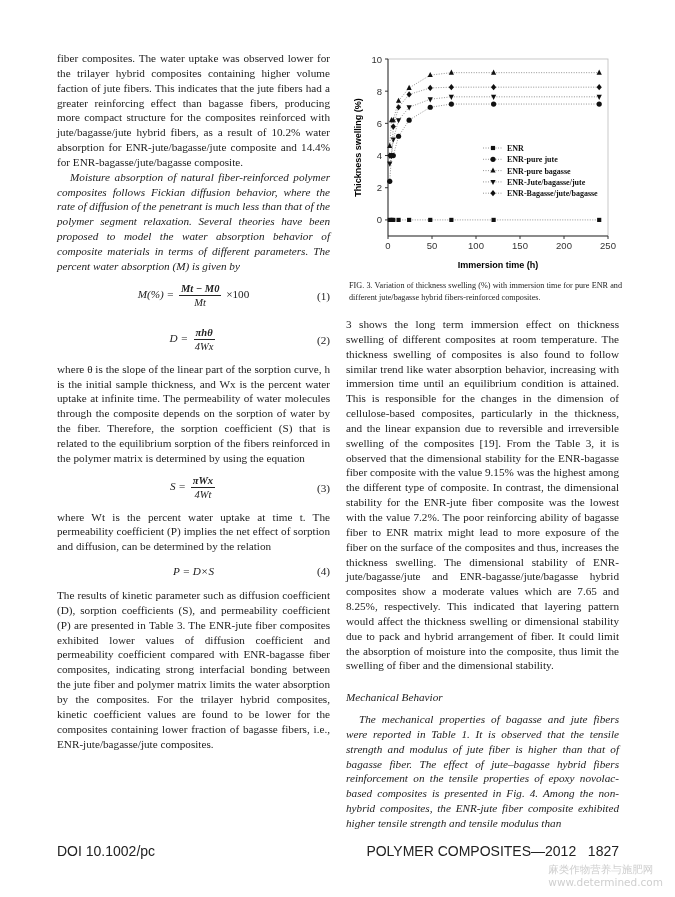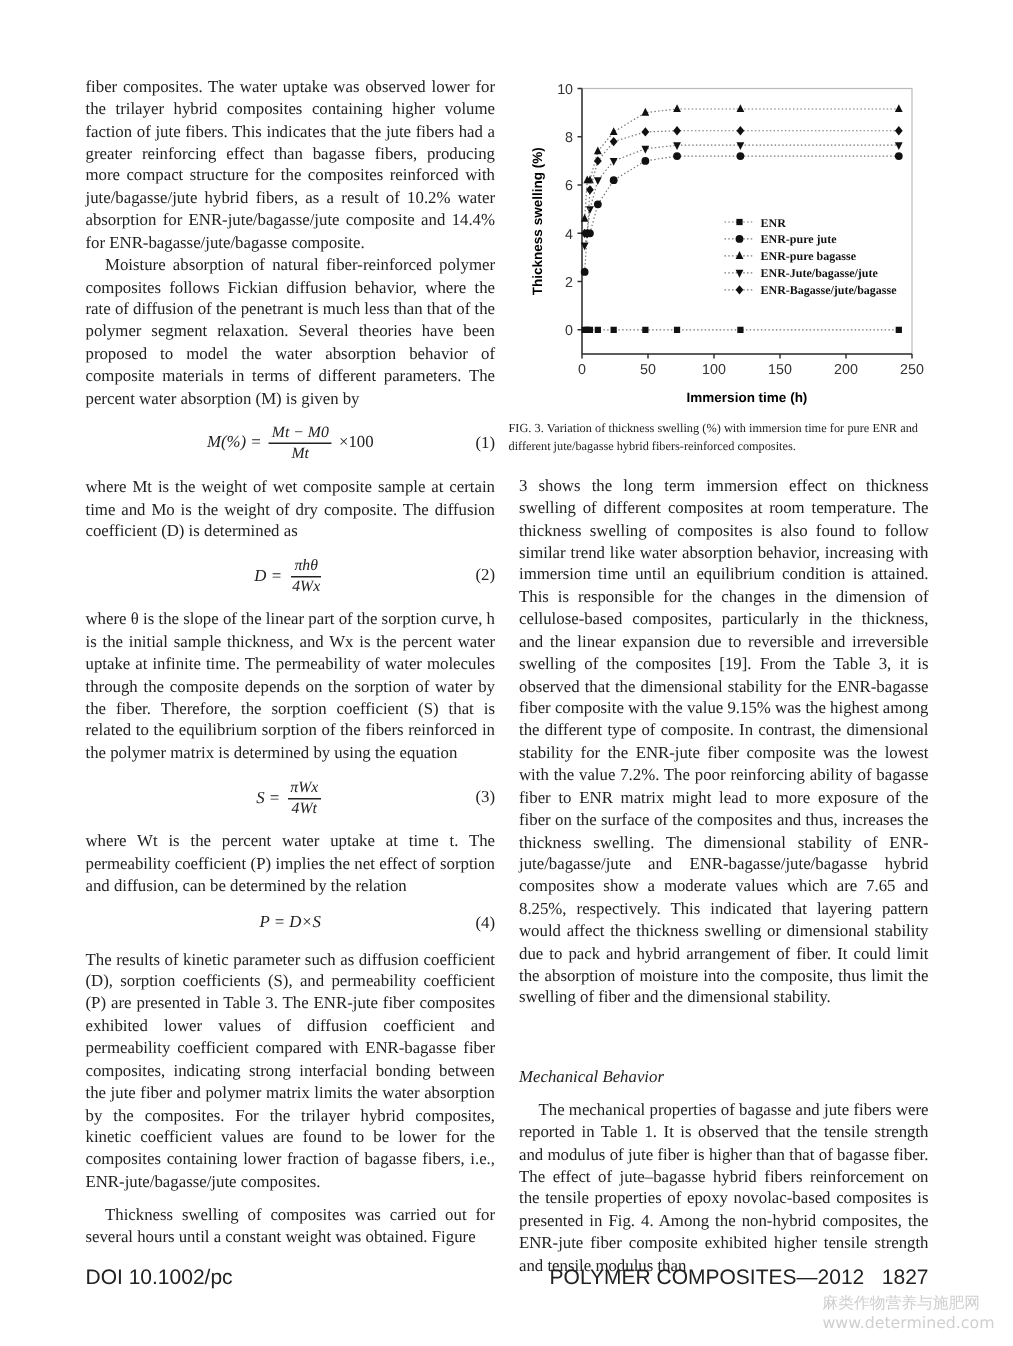--- a/index.html
+++ b/index.html
@@ -4,34 +4,34 @@
 <style>
   html, body { margin: 0; padding: 0; }
   body {
     width: 675px; height: 897px; background: #fff; position: relative; overflow: hidden;
     font-family: "Liberation Serif", "DejaVu Serif", serif; color: #222;
   }
   .col { position: absolute; font-size: 11.2px; line-height: 14.85px; text-align: justify; }
   .col-left { left: 57px; top: 51px; width: 273px; }
   .col-right { left: 346px; top: 317px; width: 273px; }
   .para { margin: 0; }
-  .indent { text-indent: 13px; }
+  .indent { text-indent: 13px; font-style: italic; }
   .eq { position: relative; height: 44px; display: flex; align-items: center; justify-content: center; }
   .eq .num { position: absolute; right: 0; top: 50%; transform: translateY(-50%); }
   .frac { display: inline-flex; flex-direction: column; align-items: center; vertical-align: middle; margin: 0 2px; font-size: 10.5px; line-height: 13px; }
-  .frac .top { border-bottom: 0.8px solid #222; padding: 0 2px; }
+  .frac .top { border-bottom: 0.8px solid #222; padding: 0 2px; font-weight: bold; }
   .frac .bot { padding: 0 2px; }
   i { font-style: italic; }
   .section-head { font-style: italic; margin: 0; }
   .footer { position: absolute; top: 843px; font-family: "Liberation Sans", "DejaVu Sans", sans-serif; font-size: 14px; color: #222; }
   .footer-left { left: 57px; }
   .footer-right { right: 56px; padding-left: 22px; }
   .watermark { position: absolute; right: 12px; top: 863px; text-align: left; font-family: "DejaVu Sans", sans-serif; color: #cfcfcf; font-size: 10.5px; line-height: 13px; }
   .figure { position: absolute; left: 345px; top: 50px; width: 280px; height: 230px; }
-  .caption { position: absolute; left: 339px; top: 280px; width: 273px; font-size: 8.2px; line-height: 11.5px; text-align: justify; }
+  .caption { position: absolute; left: 349px; top: 280px; width: 273px; font-size: 8.2px; line-height: 11.5px; text-align: justify; }
   svg text { font-family: "Liberation Sans", "DejaVu Sans", sans-serif; }
   .legend-text { font-family: "Liberation Serif", "DejaVu Serif", serif; font-weight: bold; font-size: 8px; }
 </style>
 </head>
 <body>
 
 <div class="figure">
   <svg id="chart" width="280" height="230">
     <g id="plot-area">
         <rect x="43" y="9" width="220" height="177" fill="none" stroke="#bbb" stroke-width="0.8"></rect>
@@ -138,21 +138,20 @@
   <p class="para indent">Moisture absorption of natural fiber-reinforced polymer composites follows Fickian diffusion behavior, where the rate of diffusion of the penetrant is much less than that of the polymer segment relaxation. Several theories have been proposed to model the water absorption behavior of composite materials in terms of different parameters. The percent water absorption (M) is given by</p>
   <div class="eq">
     <span><i>M(%) =</i>
       <span class="frac">
           <span class="top"><i>Mt − M0</i></span>
           <span class="bot"><i>Mt</i></span>
         </span>
       <span>×100</span></span>
     <span class="num">(1)</span>
   </div>
-  <p class="para">where Mt is the weight of wet composite sample at certain time and Mo is the weight of dry composite. The diffusion coefficient (D) is determined as</p>
   <div class="eq">
     <span><i>D =</i>
       <span class="frac">
           <span class="top"><i>πhθ</i></span>
           <span class="bot"><i>4Wx</i></span>
         </span></span>
     <span class="num">(2)</span>
   </div>
   <p class="para">where θ is the slope of the linear part of the sorption curve, h is the initial sample thickness, and Wx is the percent water uptake at infinite time. The permeability of water molecules through the composite depends on the sorption of water by the fiber. Therefore, the sorption coefficient (S) that is related to the equilibrium sorption of the fibers reinforced in the polymer matrix is determined by using the equation</p>
   <div class="eq">
@@ -162,26 +161,25 @@
           <span class="bot"><i>4Wt</i></span>
         </span></span>
     <span class="num">(3)</span>
   </div>
   <p class="para">where Wt is the percent water uptake at time t. The permeability coefficient (P) implies the net effect of sorption and diffusion, can be determined by the relation</p>
   <div class="eq" style="height:34px">
     <i>P = D×S</i>
     <span class="num">(4)</span>
   </div>
   <p class="para">The results of kinetic parameter such as diffusion coefficient (D), sorption coefficients (S), and permeability coefficient (P) are presented in Table 3. The ENR-jute fiber composites exhibited lower values of diffusion coefficient and permeability coefficient compared with ENR-bagasse fiber composites, indicating strong interfacial bonding between the jute fiber and polymer matrix limits the water absorption by the composites. For the trilayer hybrid composites, kinetic coefficient values are found to be lower for the composites containing lower fraction of bagasse fibers, i.e., ENR-jute/bagasse/jute composites.</p>
-  <p class="para indent" style="margin-top:7px">Thickness swelling of composites was carried out for several hours until a constant weight was obtained. Figure</p>
 </div>
 
 <div class="col col-right">
   <p class="para">3 shows the long term immersion effect on thickness swelling of different composites at room temperature. The thickness swelling of composites is also found to follow similar trend like water absorption behavior, increasing with immersion time until an equilibrium condition is attained. This is responsible for the changes in the dimension of cellulose-based composites, particularly in the thickness, and the linear expansion due to reversible and irreversible swelling of the composites [19]. From the Table 3, it is observed that the dimensional stability for the ENR-bagasse fiber composite with the value 9.15% was the highest among the different type of composite. In contrast, the dimensional stability for the ENR-jute fiber composite was the lowest with the value 7.2%. The poor reinforcing ability of bagasse fiber to ENR matrix might lead to more exposure of the fiber on the surface of the composites and thus, increases the thickness swelling. The dimensional stability of ENR-jute/bagasse/jute and ENR-bagasse/jute/bagasse hybrid composites show a moderate values which are 7.65 and 8.25%, respectively. This indicated that layering pattern would affect the thickness swelling or dimensional stability due to pack and hybrid arrangement of fiber. It could limit the absorption of moisture into the composite, thus limit the swelling of fiber and the dimensional stability.</p>
-  <p class="section-head" style="margin-top:38px">Mechanical Behavior</p>
+  <p class="section-head" style="margin-top:17px">Mechanical Behavior</p>
   <p class="para indent" style="margin-top:7px">The mechanical properties of bagasse and jute fibers were reported in Table 1. It is observed that the tensile strength and modulus of jute fiber is higher than that of bagasse fiber. The effect of jute–bagasse hybrid fibers reinforcement on the tensile properties of epoxy novolac-based composites is presented in Fig. 4. Among the non-hybrid composites, the ENR-jute fiber composite exhibited higher tensile strength and tensile modulus than</p>
 </div>
 
 <div class="footer footer-left">DOI 10.1002/pc</div>
 <div class="footer footer-right" style="white-space:pre">POLYMER COMPOSITES—2012   1827</div>
 
 <div class="watermark">
   <div>麻类作物营养与施肥网</div>
   <div>www.determined.com</div>
 </div>

